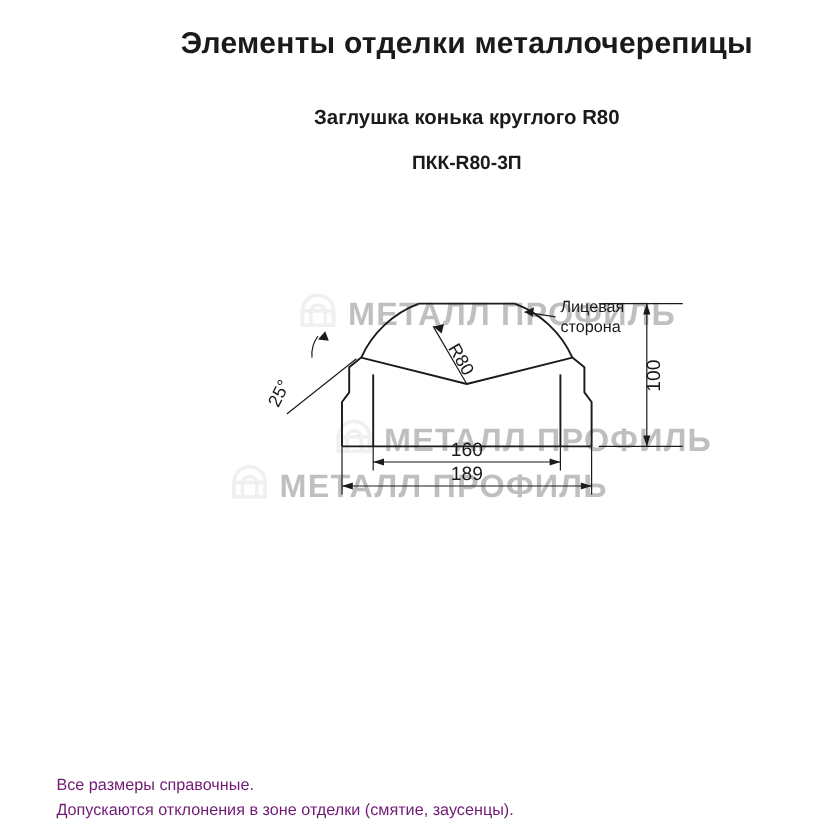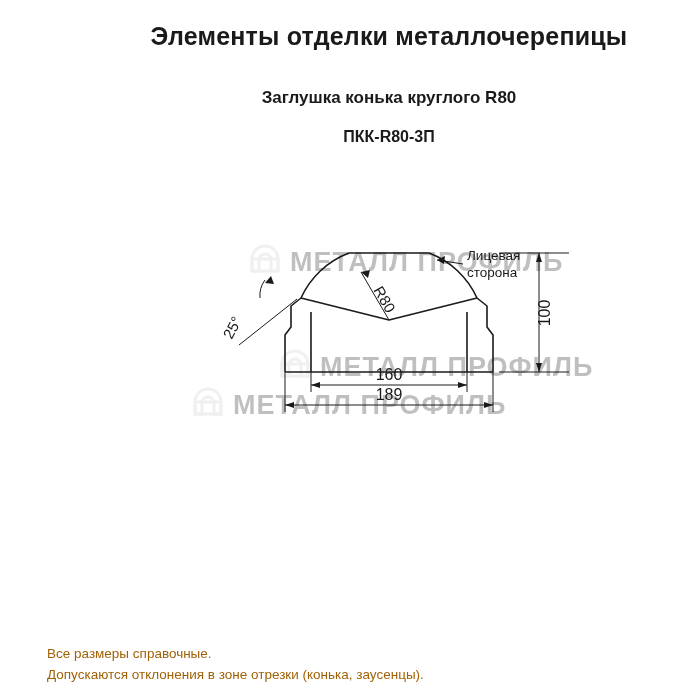--- a/index.html
+++ b/index.html
@@ -63,21 +63,21 @@
     width: 700px;
     height: 300px;
     pointer-events: none;
   }
   .footer {
     position: absolute;
     left: 8px;
     bottom: 14px;
     font-size: 13.5px;
     line-height: 1.55;
-    color: #a16207;
+    color: #701a75;
   }
   .footer div {
     white-space: nowrap;
   }
   svg {
     display: block;
   }
   text {
     font-family: "Liberation Sans", sans-serif;
     fill: #1a1a1a;
@@ -188,16 +188,16 @@
         <path d="M246 225 L255 222 L255 228 Z" fill="#1a1a1a" stroke="none"></path>
         <path d="M454 225 L445 222 L445 228 Z" fill="#1a1a1a" stroke="none"></path>
       </g>
       <text x="350" y="220" font-size="16" text-anchor="middle">189</text>
 
     </svg>
   </div>
 
   <div class="footer">
     <div>Все размеры справочные.</div>
-    <div>Допускаются отклонения в зоне отрезки (конька, заусенцы).</div>
+    <div>Допускаются отклонения в зоне отделки (смятие, заусенцы).</div>
   </div>
 
 </div>
 
 </body></html>

